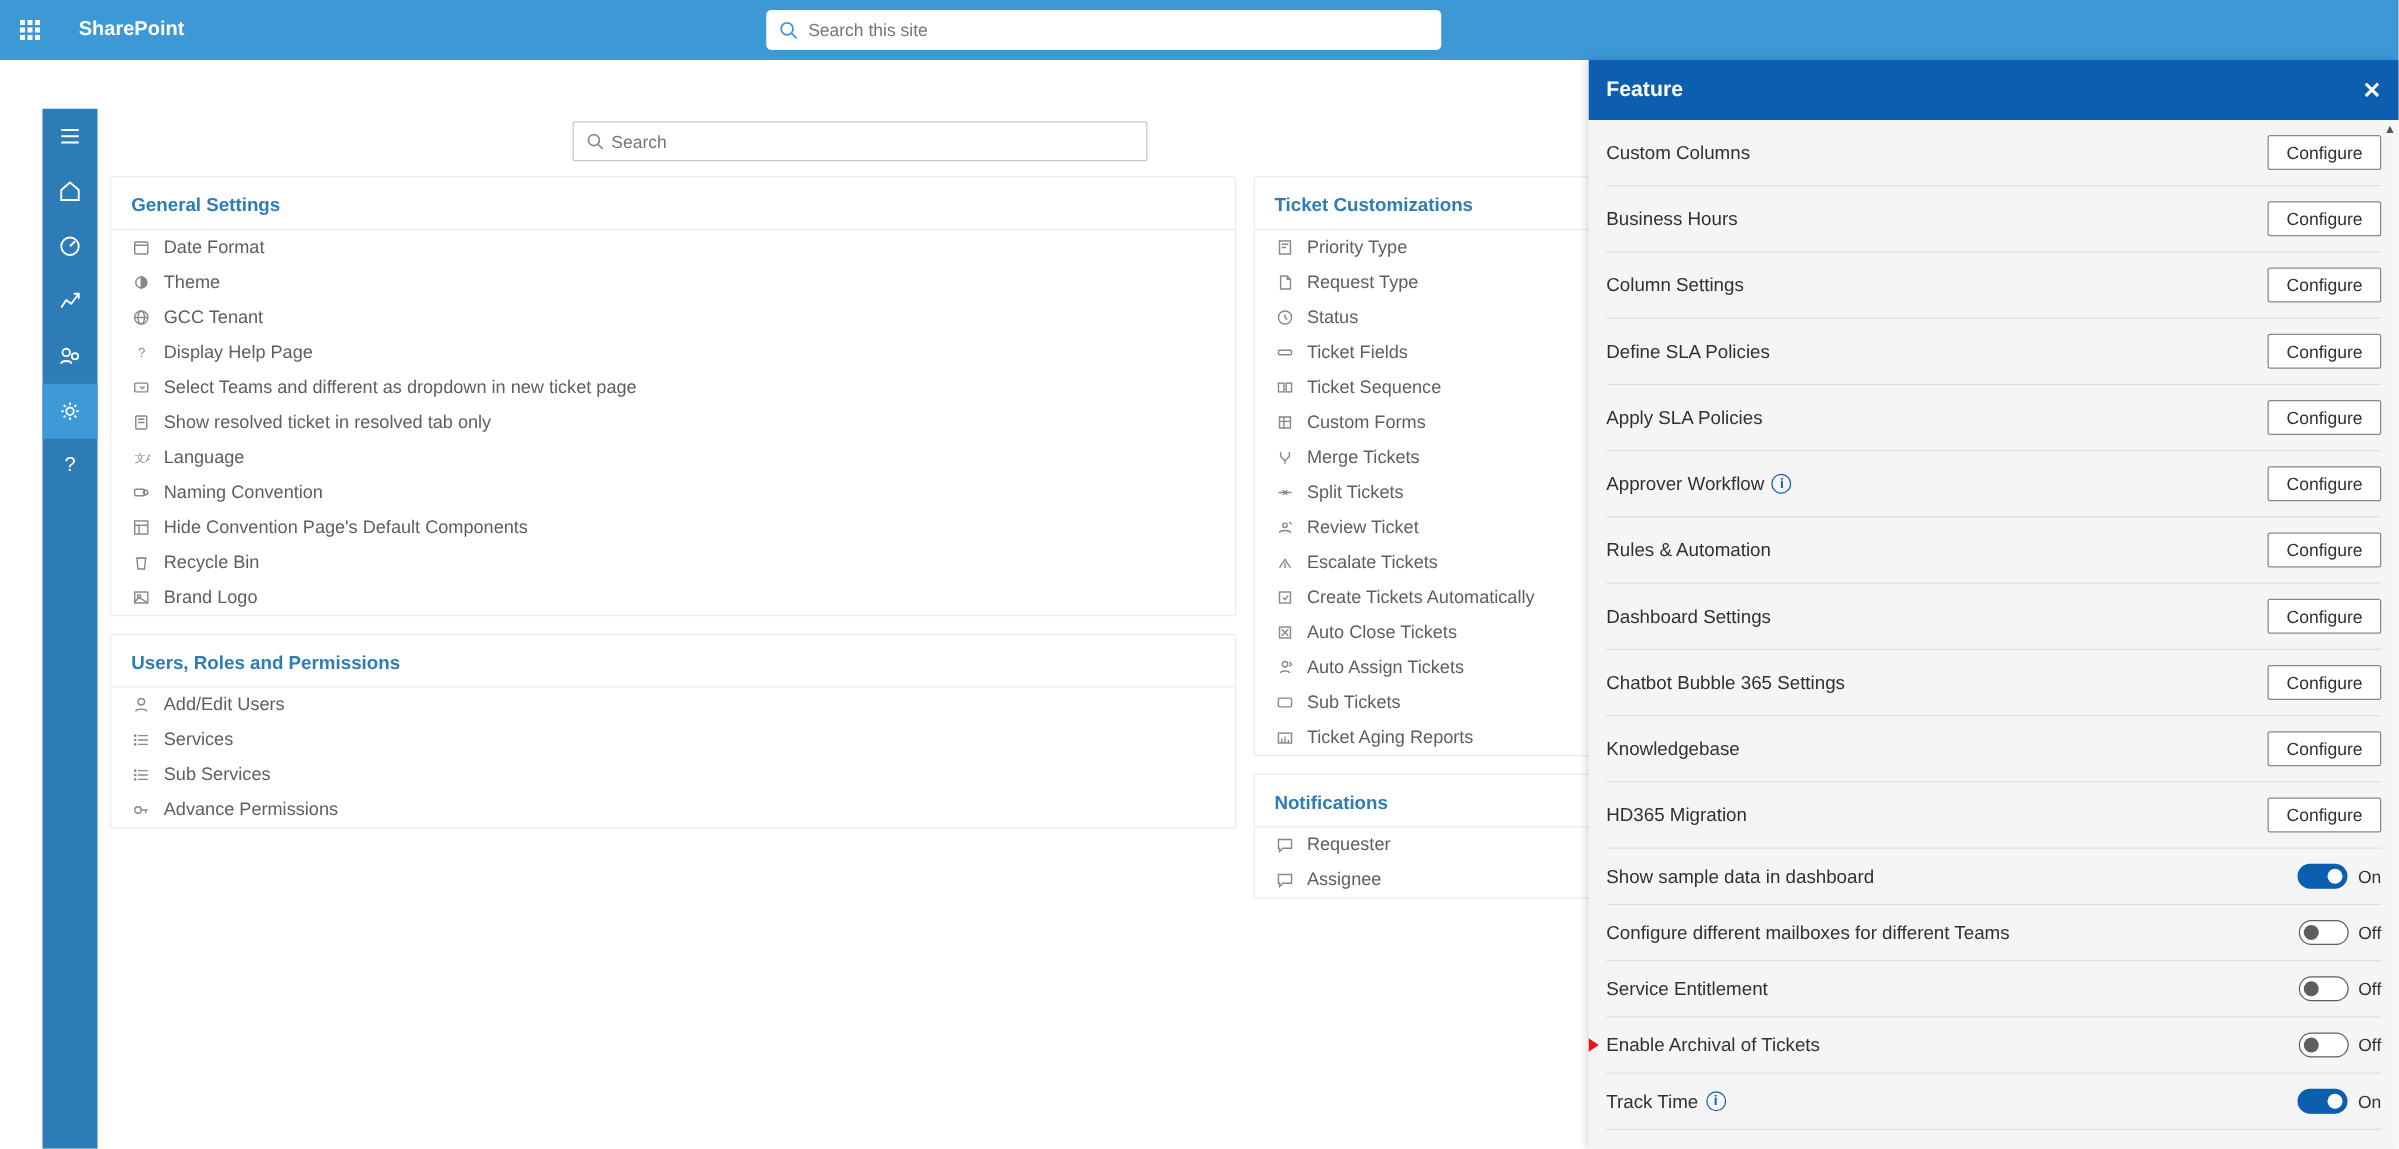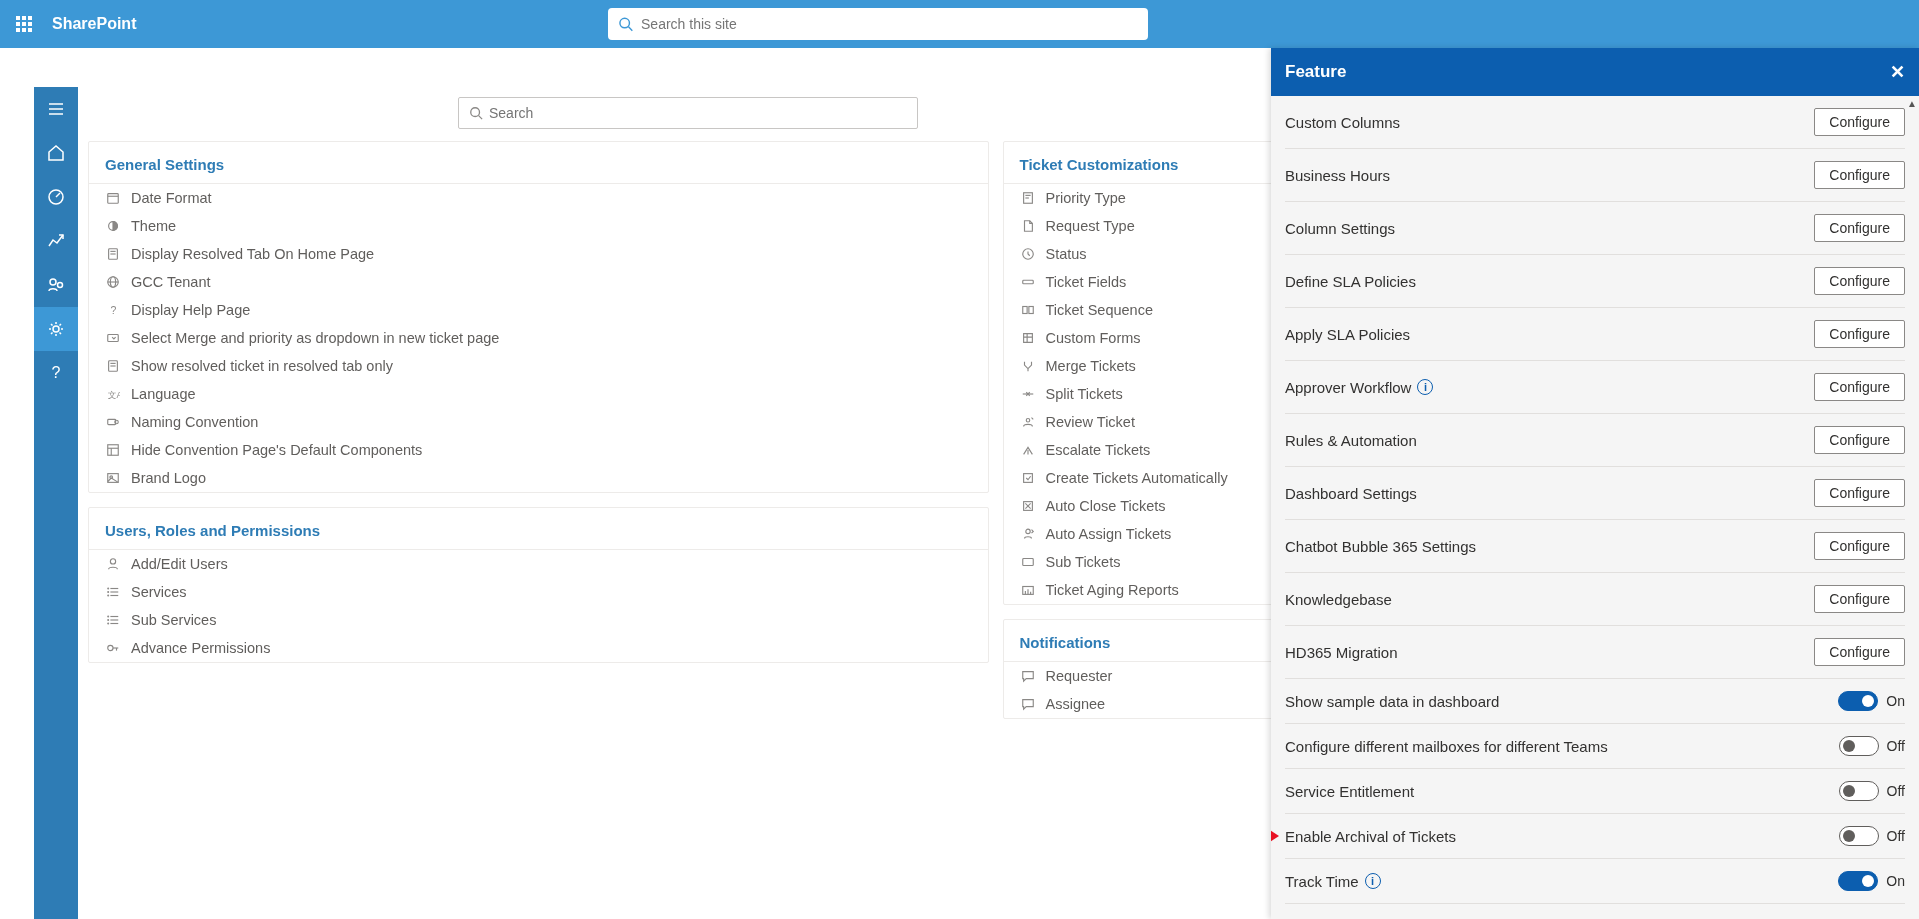--- a/index.html
+++ b/index.html
@@ -1,21 +1,21 @@
 <!DOCTYPE html>
 <html><head>
 <meta charset="utf-8">
 <style>
 * { box-sizing: border-box; margin: 0; padding: 0; font-family: "Segoe UI", Arial, sans-serif; }
 body { background: #fff; color: #323130; overflow: hidden; }
 
 
 .sp-bar { height: 48px; background: #3d98d6; display: flex; align-items: center; color: #fff; }
 .sp-waffle { width: 48px; height: 48px; display: flex; align-items: center; justify-content: center; cursor: pointer; }
-.sp-brand { font-size: 16px; font-weight: 600; margin-left: 4px; }
+.sp-brand { font-size: 16px; font-weight: 600; margin-left: 15px; }
 .sp-search-wrap { flex: 1; display: flex; justify-content: center; }
 .sp-search { width: 540px; height: 32px; background: #fff; border-radius: 4px; display: flex; align-items: center; padding: 0 10px; }
 .sp-search input { border: none; outline: none; width: 100%; font-size: 14px; color: #555; }
 .sp-search svg { margin-right: 8px; }
 
 
 .workspace { position: relative; height: calc(100vh - 48px); }
 .workspace-inner { position: absolute; left: 34px; top: 39px; right: 0; bottom: 0; display: flex; background: #fff; }
 
 
@@ -162,62 +162,52 @@
                     <svg width="14" height="14" viewBox="0 0 16 16" fill="none" stroke="#8a8886" stroke-width="1.3">
                       <circle cx="8" cy="8" r="5"></circle>
                       <path d="M8 3a5 5 0 010 10z" fill="#8a8886"></path>
                     </svg>
                   </span>
                   <span>Theme</span>
                 </div>
                 <div class="card-item">
                   <span class="ic">
                     <svg width="14" height="14" viewBox="0 0 16 16" fill="none" stroke="#8a8886" stroke-width="1.3">
+                      <circle cx="8" cy="8" r="6"></circle>
+                      <ellipse cx="8" cy="8" rx="3" ry="6"></ellipse>
+                      <line x1="2" y1="8" x2="14" y2="8"></line>
+                    </svg>
+                  </span>
+                  <span>GCC Tenant</span>
+                </div>
+                <div class="card-item">
+                  <span class="ic">
+                    <svg width="14" height="14" viewBox="0 0 16 16" fill="none" stroke="#8a8886" stroke-width="1.3">
+                      <text x="5" y="12" font-size="12" fill="#8a8886" stroke="none">?</text>
+                    </svg>
+                  </span>
+                  <span>Display Help Page</span>
+                </div>
+                <div class="card-item">
+                  <span class="ic">
+                    <svg width="14" height="14" viewBox="0 0 16 16" fill="none" stroke="#8a8886" stroke-width="1.3">
+                      <rect x="2" y="4" width="12" height="8" rx="1"></rect>
+                      <path d="M11 7l-2 2-2-2"></path>
+                    </svg>
+                  </span>
+                  <span>Select Teams and different as dropdown in new ticket page</span>
+                </div>
+                <div class="card-item">
+                  <span class="ic">
+                    <svg width="14" height="14" viewBox="0 0 16 16" fill="none" stroke="#8a8886" stroke-width="1.3">
                       <rect x="3" y="2" width="10" height="12" rx="1"></rect>
                       <line x1="5" y1="5" x2="11" y2="5"></line>
                       <line x1="5" y1="8" x2="11" y2="8"></line>
                     </svg>
                   </span>
-                  <span>Display Resolved Tab On Home Page</span>
-                </div>
-                <div class="card-item">
-                  <span class="ic">
-                    <svg width="14" height="14" viewBox="0 0 16 16" fill="none" stroke="#8a8886" stroke-width="1.3">
-                      <circle cx="8" cy="8" r="6"></circle>
-                      <ellipse cx="8" cy="8" rx="3" ry="6"></ellipse>
-                      <line x1="2" y1="8" x2="14" y2="8"></line>
-                    </svg>
-                  </span>
-                  <span>GCC Tenant</span>
-                </div>
-                <div class="card-item">
-                  <span class="ic">
-                    <svg width="14" height="14" viewBox="0 0 16 16" fill="none" stroke="#8a8886" stroke-width="1.3">
-                      <text x="5" y="12" font-size="12" fill="#8a8886" stroke="none">?</text>
-                    </svg>
-                  </span>
-                  <span>Display Help Page</span>
-                </div>
-                <div class="card-item">
-                  <span class="ic">
-                    <svg width="14" height="14" viewBox="0 0 16 16" fill="none" stroke="#8a8886" stroke-width="1.3">
-                      <rect x="2" y="4" width="12" height="8" rx="1"></rect>
-                      <path d="M11 7l-2 2-2-2"></path>
-                    </svg>
-                  </span>
-                  <span>Select Merge and priority as dropdown in new ticket page</span>
-                </div>
-                <div class="card-item">
-                  <span class="ic">
-                    <svg width="14" height="14" viewBox="0 0 16 16" fill="none" stroke="#8a8886" stroke-width="1.3">
-                      <rect x="3" y="2" width="10" height="12" rx="1"></rect>
-                      <line x1="5" y1="5" x2="11" y2="5"></line>
-                      <line x1="5" y1="8" x2="11" y2="8"></line>
-                    </svg>
-                  </span>
                   <span>Show resolved ticket in resolved tab only</span>
                 </div>
                 <div class="card-item">
                   <span class="ic">
                     <svg width="14" height="14" viewBox="0 0 16 16" fill="none" stroke="#8a8886" stroke-width="1.3">
                       <text x="2" y="12" font-size="10" fill="#8a8886" stroke="none">文A</text>
                     </svg>
                   </span>
                   <span>Language</span>
                 </div>
@@ -232,20 +222,29 @@
                 </div>
                 <div class="card-item">
                   <span class="ic">
                     <svg width="14" height="14" viewBox="0 0 16 16" fill="none" stroke="#8a8886" stroke-width="1.3">
                       <rect x="2" y="2" width="12" height="12"></rect>
                       <line x1="2" y1="6" x2="14" y2="6"></line>
                       <line x1="6" y1="6" x2="6" y2="14"></line>
                     </svg>
                   </span>
                   <span>Hide Convention Page's Default Components</span>
+                </div>
+                <div class="card-item">
+                  <span class="ic">
+                    <svg width="14" height="14" viewBox="0 0 16 16" fill="none" stroke="#8a8886" stroke-width="1.3">
+                      <path d="M4 4h8l-1 10H5z"></path>
+                      <line x1="3" y1="4" x2="13" y2="4"></line>
+                    </svg>
+                  </span>
+                  <span>Recycle Bin</span>
                 </div>
                 <div class="card-item">
                   <span class="ic">
                     <svg width="14" height="14" viewBox="0 0 16 16" fill="none" stroke="#8a8886" stroke-width="1.3">
                       <rect x="2" y="3" width="12" height="10"></rect>
                       <circle cx="6" cy="7" r="1.5"></circle>
                       <path d="M2 12l4-4 8 5"></path>
                     </svg>
                   </span>
                   <span>Brand Logo</span>

